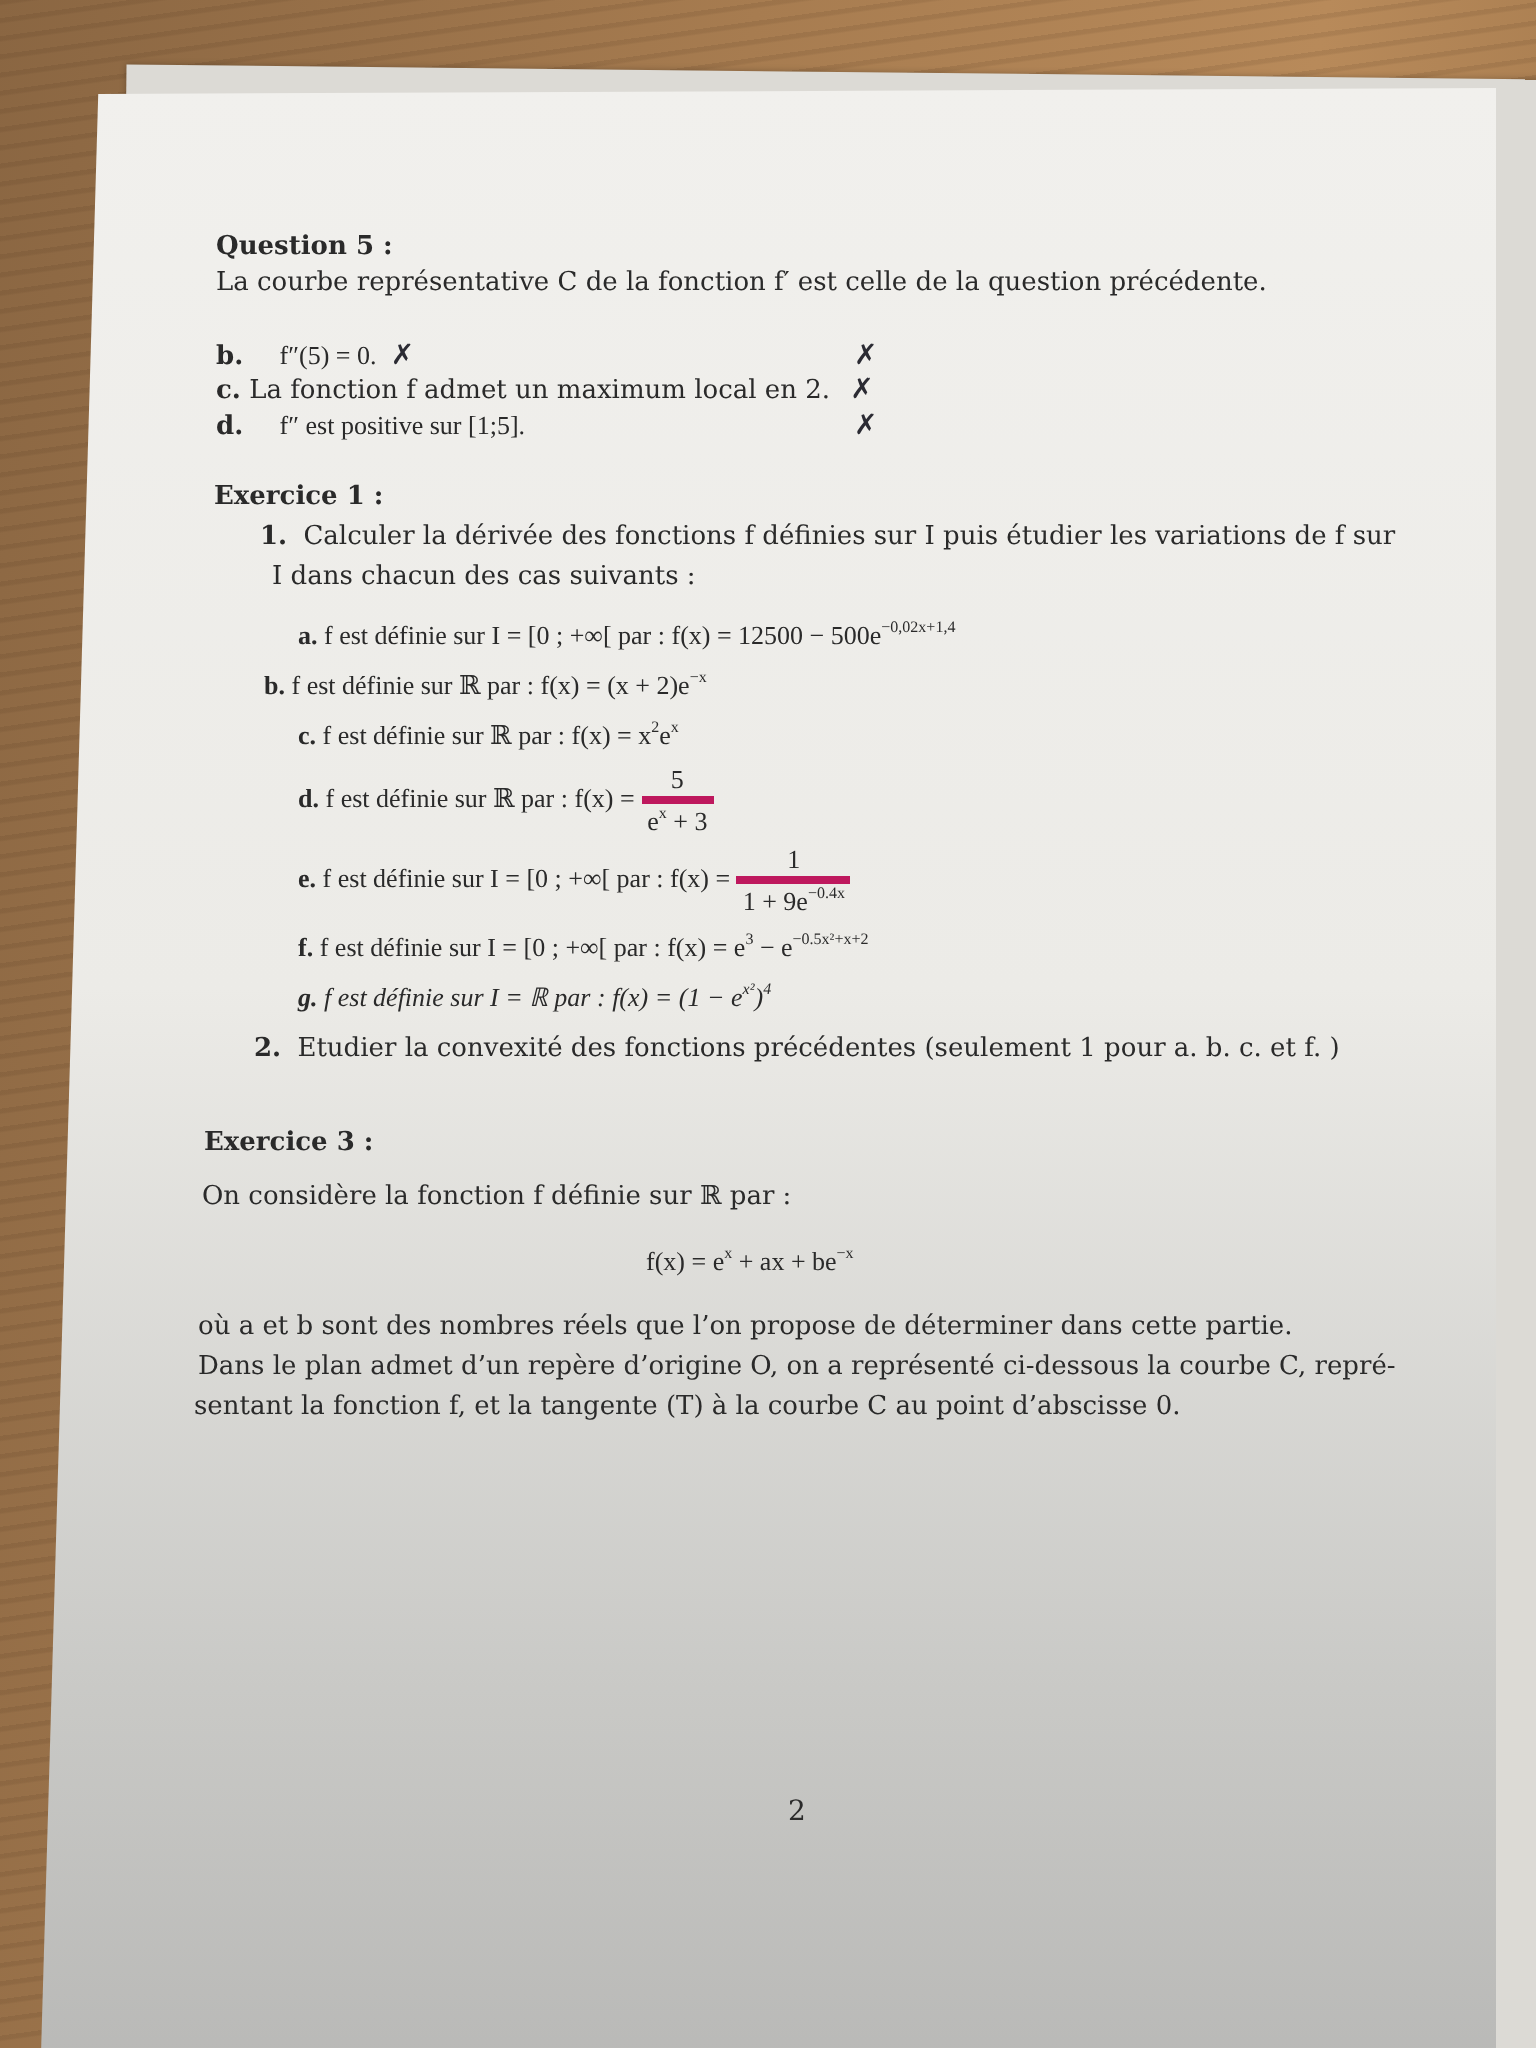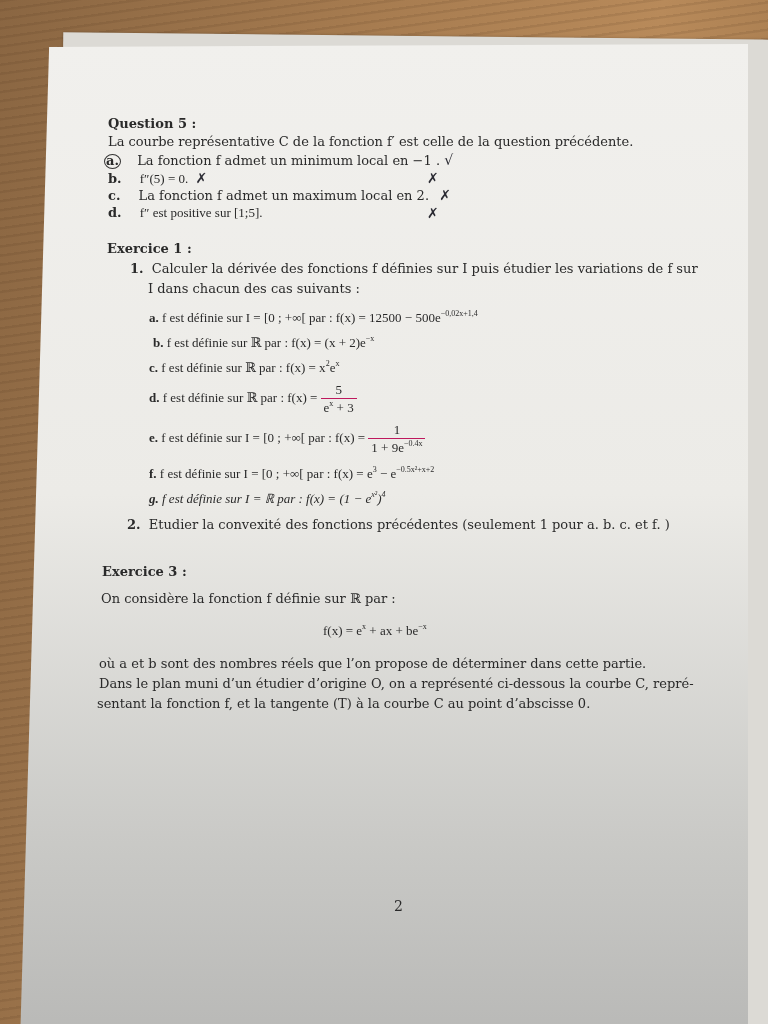--- a/index.html
+++ b/index.html
@@ -26,71 +26,66 @@
   .content {
     position:absolute; left:0; top:0; width:695px; height:1024px;
     color:#2a2a2a; font-size:13px;
   }
   .abs { position:absolute; white-space:nowrap; }
   .bold { font-weight:bold; }
   .math { font-family: "Liberation Serif", "DejaVu Serif", serif; }
   sup { font-size:8px; vertical-align: 6px; }
   .frac { display:inline-block; text-align:center; vertical-align:middle; }
   .frac .num { display:block; padding:0 3px; }
-  .frac .den { display:block; border-top:1px solid #be185d; padding:0 3px; }
+  .frac .den { display:block; border-top:4px solid #be185d; padding:0 3px; }
   .circled { display:inline-block; border:1.2px solid #333; border-radius:50%; width:15px; height:13px; line-height:12px; text-align:center; }
   .mark { font-family: "DejaVu Sans", sans-serif; color:#2b2b33; font-size:14px; }
   .pagenum { font-size:14px; color:#2a2a2a; }
 </style>
 </head>
 <body>
 
 <div class="wood-grain"></div>
 <div class="sheet-under"></div>
 <div class="sheet"></div>
 
 <div class="content">
 
   <div class="abs bold" style="left:108px; top:116px;">Question 5 :</div>
   <div class="abs" style="left:108px; top:134px;">La courbe représentative C de la fonction f′ est celle de la question précédente.</div>
 
-  <div class="abs" style="left:104px; top:152px;">
-    <span class="circled bold">a.</span>
-    <span style="margin-left:12px;">La fonction f admet un minimum local en −1 .</span>
-    <span class="mark">√</span>
-  </div>
   <div class="abs" style="left:108px; top:170px;">
     <span class="bold">b.</span>
     <span class="math" style="margin-left:14px;">f″(5) = 0.</span>
     <span class="mark" style="margin-left:3px;">✗</span>
   </div>
   <div class="abs mark" style="left:427px; top:170px;">✗</div>
   <div class="abs" style="left:108px; top:187px;">
     <span class="bold">c.</span>
-    <span style="margin-left:14px;">La fonction f admet un maximum local en 2.</span>
+    <span style="">La fonction f admet un maximum local en 2.</span>
     <span class="mark" style="margin-left:6px;">✗</span>
   </div>
   <div class="abs" style="left:108px; top:205px;">
     <span class="bold">d.</span>
     <span class="math" style="margin-left:14px;">f″ est positive sur [1;5].</span>
   </div>
   <div class="abs mark" style="left:427px; top:205px;">✗</div>
 
   <div class="abs bold" style="left:107px; top:241px;">Exercice 1 :</div>
   <div class="abs" style="left:130px; top:261px;">
     <span class="bold">1.</span>
     <span style="margin-left:4px;">Calculer la dérivée des fonctions f définies sur I puis étudier les variations de f sur</span>
   </div>
-  <div class="abs" style="left:148px; top:281px;text-align:center;">I dans chacun des cas suivants :</div>
+  <div class="abs" style="left:136px; top:281px;text-align:center;">I dans chacun des cas suivants :</div>
 
   <div class="abs math" style="left:149px; top:309px;">
     <span class="bold">a.</span>
     <span>f est définie sur I = [0 ; +∞[ par : f(x) = 12500 − 500e</span><sup>−0,02x+1,4</sup>
   </div>
-  <div class="abs math" style="left:153px; top:334px;">
+  <div class="abs math" style="left:132px; top:334px;">
     <span class="bold">b.</span>
     <span>f est définie sur ℝ par : f(x) = (x + 2)e</span><sup>−x</sup>
   </div>
   <div class="abs math" style="left:149px; top:359px;">
     <span class="bold">c.</span>
     <span>f est définie sur ℝ par : f(x) = x</span><sup>2</sup><span>e</span><sup>x</sup>
   </div>
   <div class="abs math" style="left:149px; top:382px;">
     <span class="bold">d.</span>
     <span>f est définie sur ℝ par : f(x) =</span>
@@ -120,17 +115,17 @@
     <span class="bold">2.</span>
     <span style="margin-left:4px;">Etudier la convexité des fonctions précédentes (seulement 1 pour a.  b. c. et f. )</span>
   </div>
 
   <div class="abs bold" style="left:102px; top:564px;">Exercice 3 :</div>
   <div class="abs" style="left:101px; top:591px;text-align:right;">On considère la fonction f définie sur ℝ par :</div>
   <div class="abs math" style="left:323px; top:622px;">
     <span>f(x) = e</span><sup>x</sup><span> + ax + be</span><sup>−x</sup>
   </div>
   <div class="abs" style="left:99px; top:656px;text-align:center;">où a et b sont des nombres réels que l’on propose de déterminer dans cette partie.</div>
-  <div class="abs" style="left:99px; top:676px;">Dans le plan muni d’un étudier d’origine O, on a représenté ci-dessous la courbe C, repré-</div>
+  <div class="abs" style="left:99px; top:676px;">Dans le plan admet d’un repère d’origine O, on a représenté ci-dessous la courbe C, repré-</div>
   <div class="abs" style="left:97px; top:696px;">sentant la fonction f, et la tangente (T) à la courbe C au point d’abscisse 0.</div>
 
   <div class="abs pagenum" style="left:394px; top:898px;">2</div>
 </div>
 
 </body></html>

